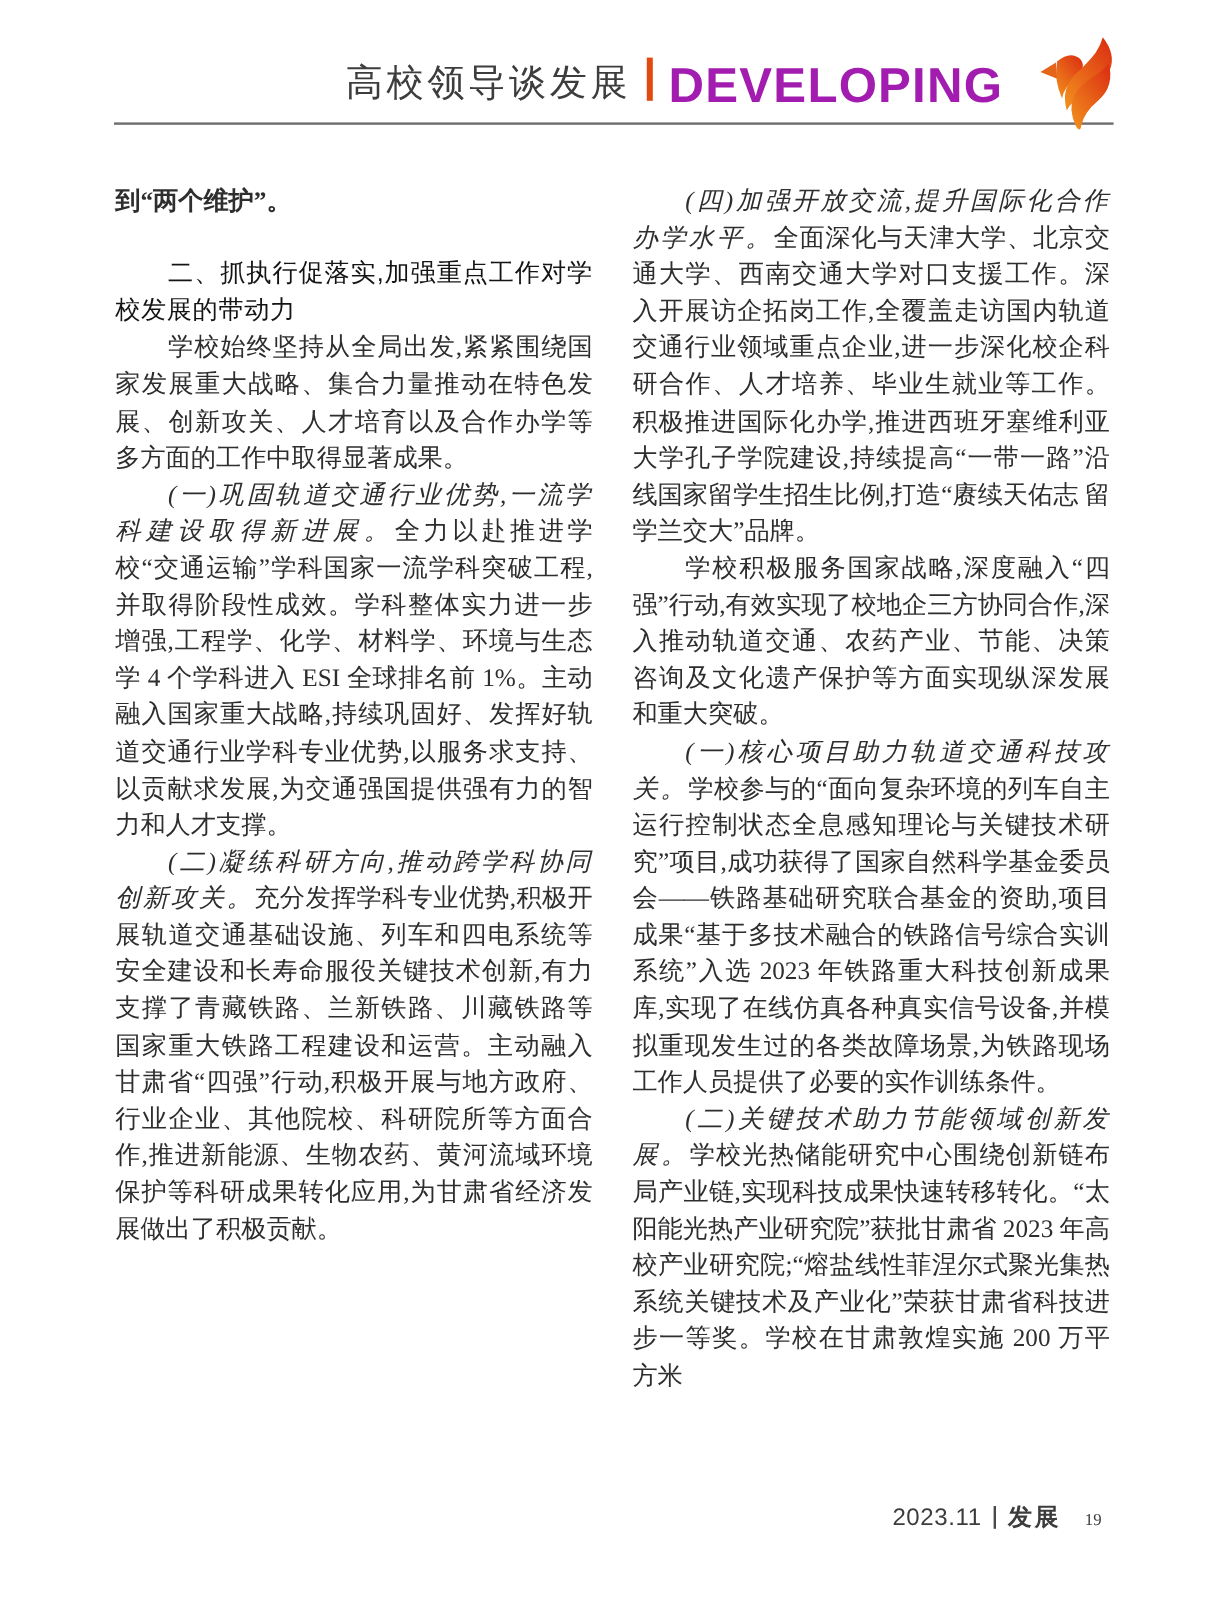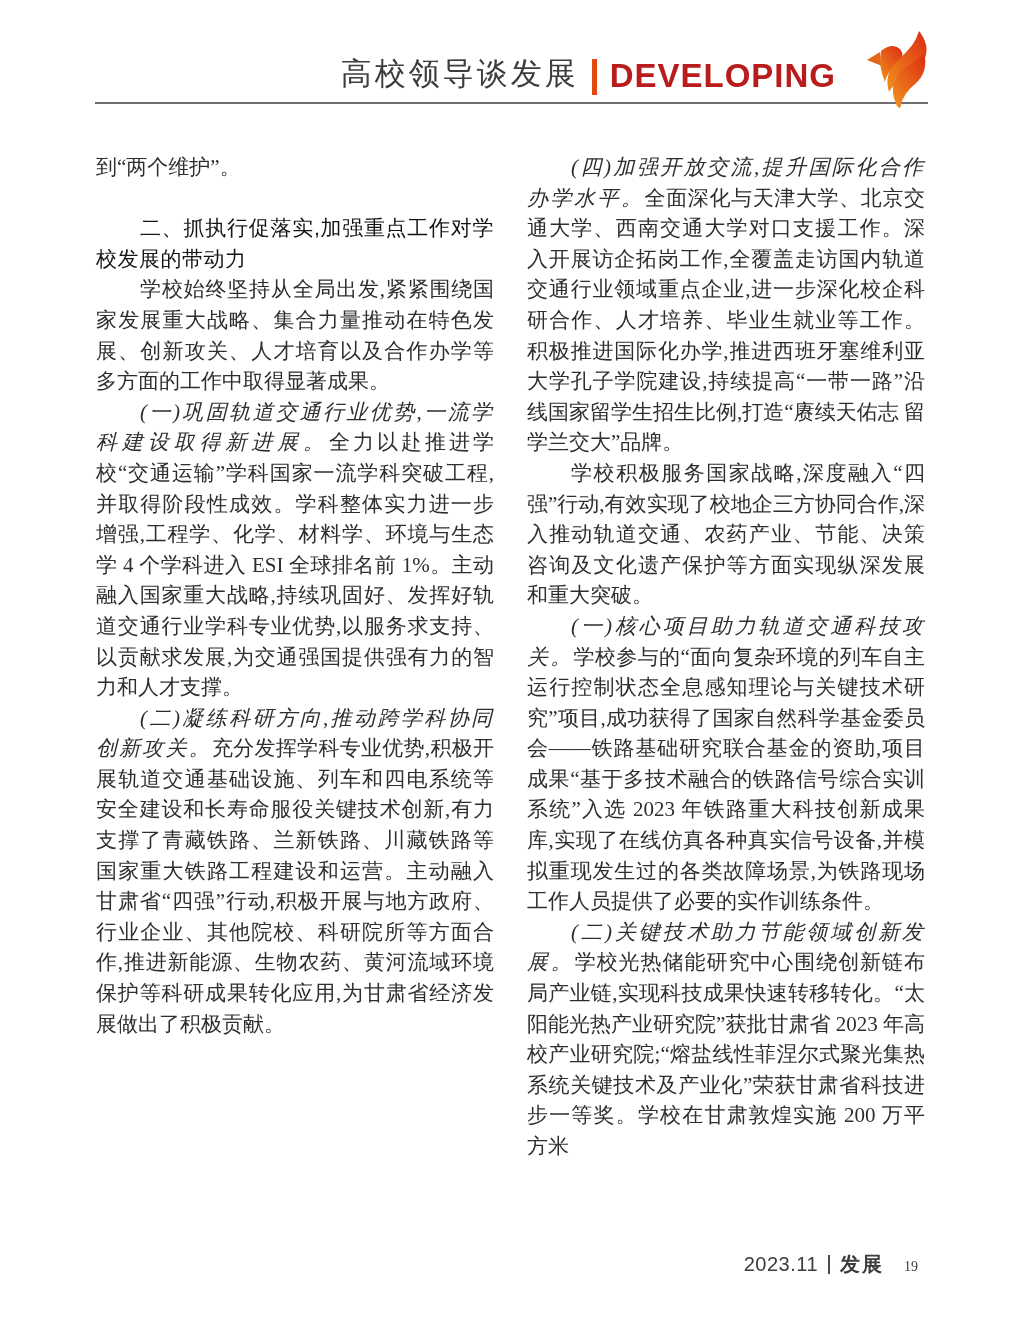--- a/index.html
+++ b/index.html
@@ -10,42 +10,42 @@
     font-family:"Liberation Serif","DejaVu Serif",serif; color:var(--body);
     overflow:hidden;
   }
   
   .header {
     position:absolute; left:95px; top:0; width:833px; height:104px;
     border-bottom:2px solid var(--rule);
   }
   .header-inner {
     position:absolute; right:92px; bottom:7px;
-    display:flex; align-items:flex-end; gap:13px; white-space:nowrap;
+    display:flex; align-items:flex-start; gap:13px; white-space:nowrap;
   }
   .header-title-zh {
     font-size:31px; color:#3d3d3d; letter-spacing:3px;
     font-family:"Liberation Serif","DejaVu Serif",serif;
   }
   .header-divider { width:5px; height:36px; background:var(--accent); }
   .header-title-en {
-    font-size:33px; font-weight:bold; color:#b91c1c; letter-spacing:1px;
+    font-size:41px; font-weight:bold; color:#a21caf; letter-spacing:1px;
     font-family:"Liberation Sans","DejaVu Sans",sans-serif;
   }
   .logo { position:absolute; right:-10px; bottom:-9px; width:72px; height:80px; }
   
   .col {
     position:absolute; top:152px; width:398px;
     font-size:21px; line-height:30.6px; text-align:justify;
     text-justify:inter-ideograph; color:var(--body);
   }
   .col-left { left:96px; }
   .col-right { left:527px; }
   .col p { margin:0; text-indent:2.1em; }
-  .col p.cont { text-indent:0; }
+  .col p.cont { text-indent:0;font-weight:bold; }
   .col h3.sec {
     margin:30.6px 0 0 0; font-size:21px; line-height:30.6px; font-weight:normal;
     text-indent:2.1em; color:#141414; text-align:justify;
     font-family:"Liberation Sans","DejaVu Sans",sans-serif; letter-spacing:0.5px;
   }
   .lead { font-style:italic; letter-spacing:0.09em; }
   
   .footer {
     position:absolute; left:0; top:1251px; width:918px;
     display:flex; justify-content:flex-end; align-items:baseline;

